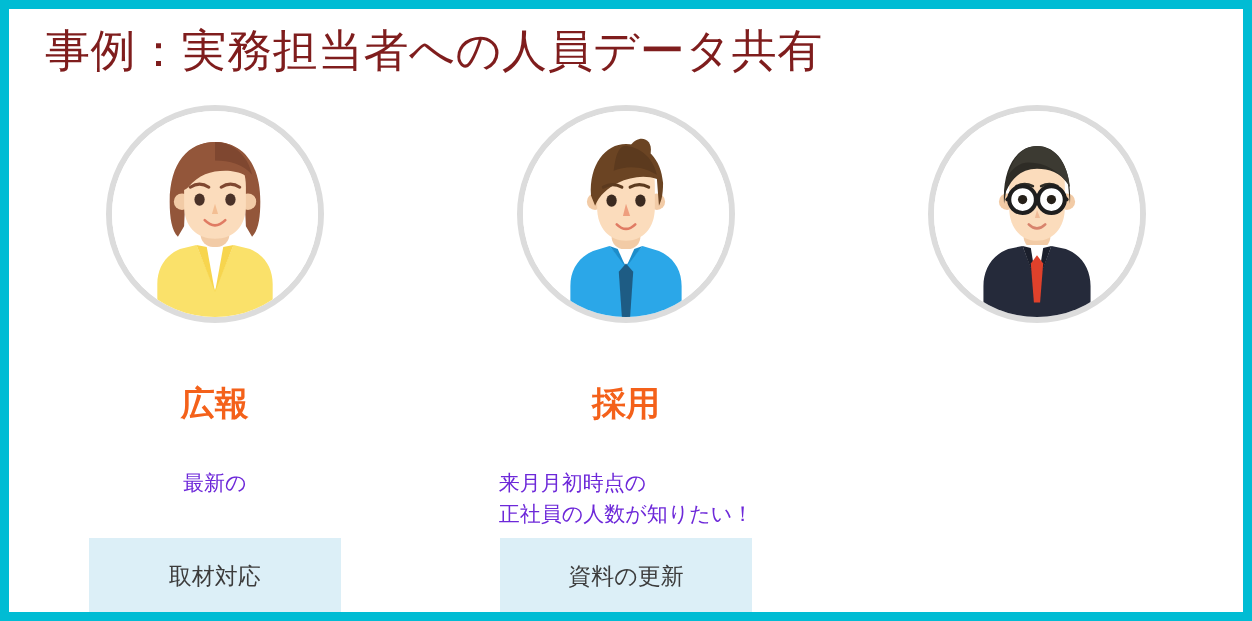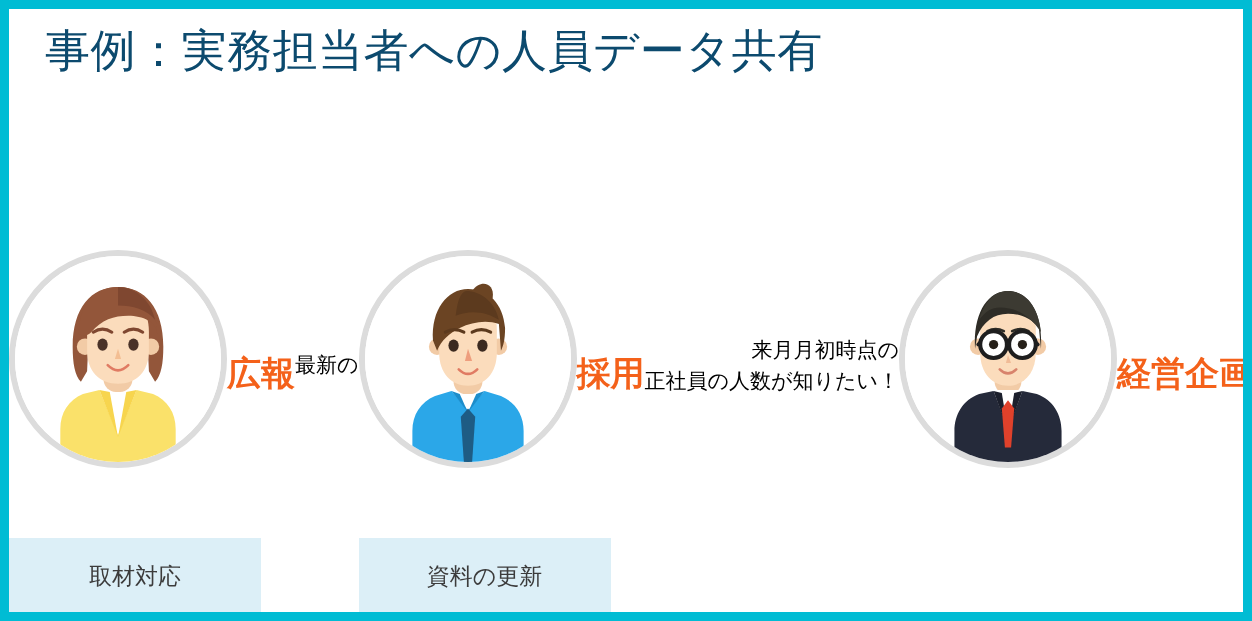--- a/index.html
+++ b/index.html
@@ -18,39 +18,41 @@
     background: #ffffff;
     border: 9px solid #00BCD4;
     overflow: hidden;
   }
   .slide-title {
     position: absolute;
     left: 36px;
     top: 14px;
     font-size: 45px;
     line-height: 1.25;
-    color: #0c4a6e;
+    color: #7f1d1d;
     letter-spacing: 0.5px;
     white-space: nowrap;
     font-weight: 400;
   }
   .columns {
     position: absolute;
     left: 0;
     top: 96px;
     width: 1234px;
     height: 507px;
     display: flex;
     flex-direction: row;
   }
   .column {
     position: relative;
     flex: 1 1 0;
     display: flex;
+    flex-direction: column;
     align-items: center;
+    gap: 32px;
   }
   .avatar-ring {
     position: relative;
     width: 218px;
     height: 218px;
     border-radius: 50%;
     border: 6px solid #DCDCDC;
     background: #ffffff;
     box-sizing: border-box;
     overflow: hidden;
@@ -68,23 +70,23 @@
     margin-top: 30px;
     font-size: 34px;
     font-weight: bold;
     color: #F4611A;
     line-height: 1.1;
     white-space: nowrap;
   }
   .role-desc {
     margin-top: 14px;
     font-size: 21px;
-    color: #000000;
+    color: #6d28d9;
     line-height: 1.45;
-    text-align: right;
+    text-align: left;
     white-space: nowrap;
   }
   .task-box {
     position: absolute;
     bottom: -8px;
     width: 252px;
     height: 82px;
     background: #DCEFF7;
     display: flex;
     align-items: center;
@@ -239,17 +241,16 @@
           <path d="M127 84 L129 86" stroke="#1E1E1E" stroke-width="3.5" stroke-linecap="round"></path>
 
           <circle cx="86" cy="86" r="4.5" fill="#262019"></circle>
           <circle cx="114" cy="86" r="4.5" fill="#262019"></circle>
 
           <path d="M100 96 L103 104 L98 104 Z" fill="#F0BB97"></path>
 
           <path d="M92 110 Q100 118 108 110" stroke="#D8836C" stroke-width="2.5" fill="none" stroke-linecap="round"></path>
         </svg>
       </div>
-      <div class="role-title">経営企画</div>
     </div>
 
   </div>
 </div>
 
 </body></html>

